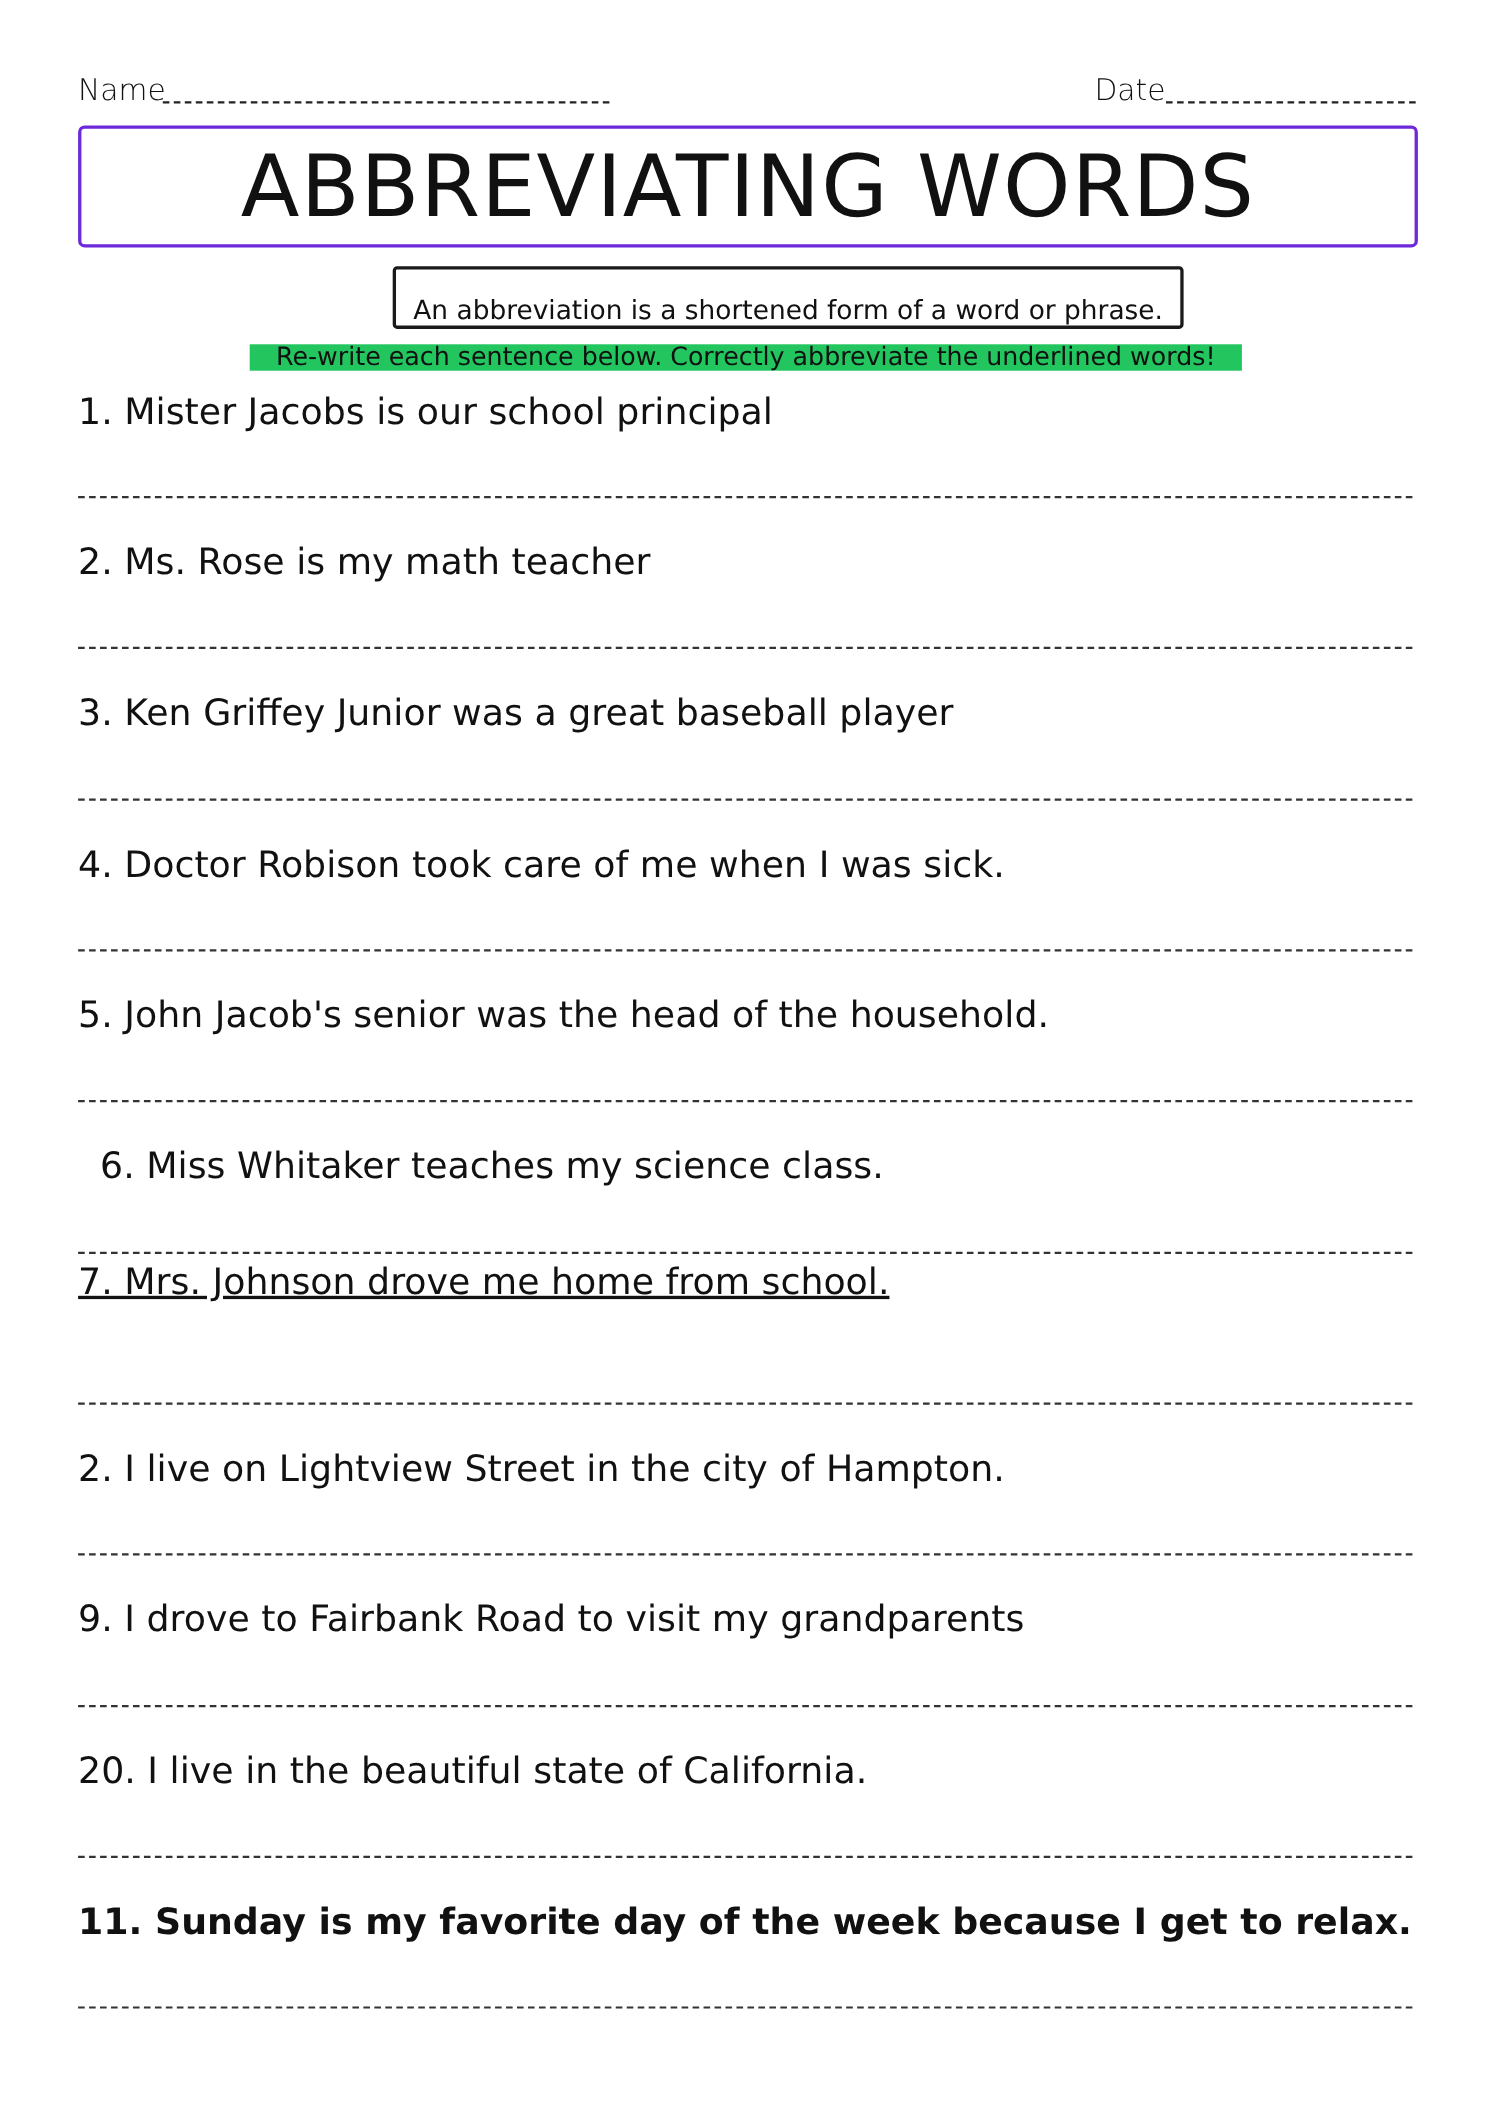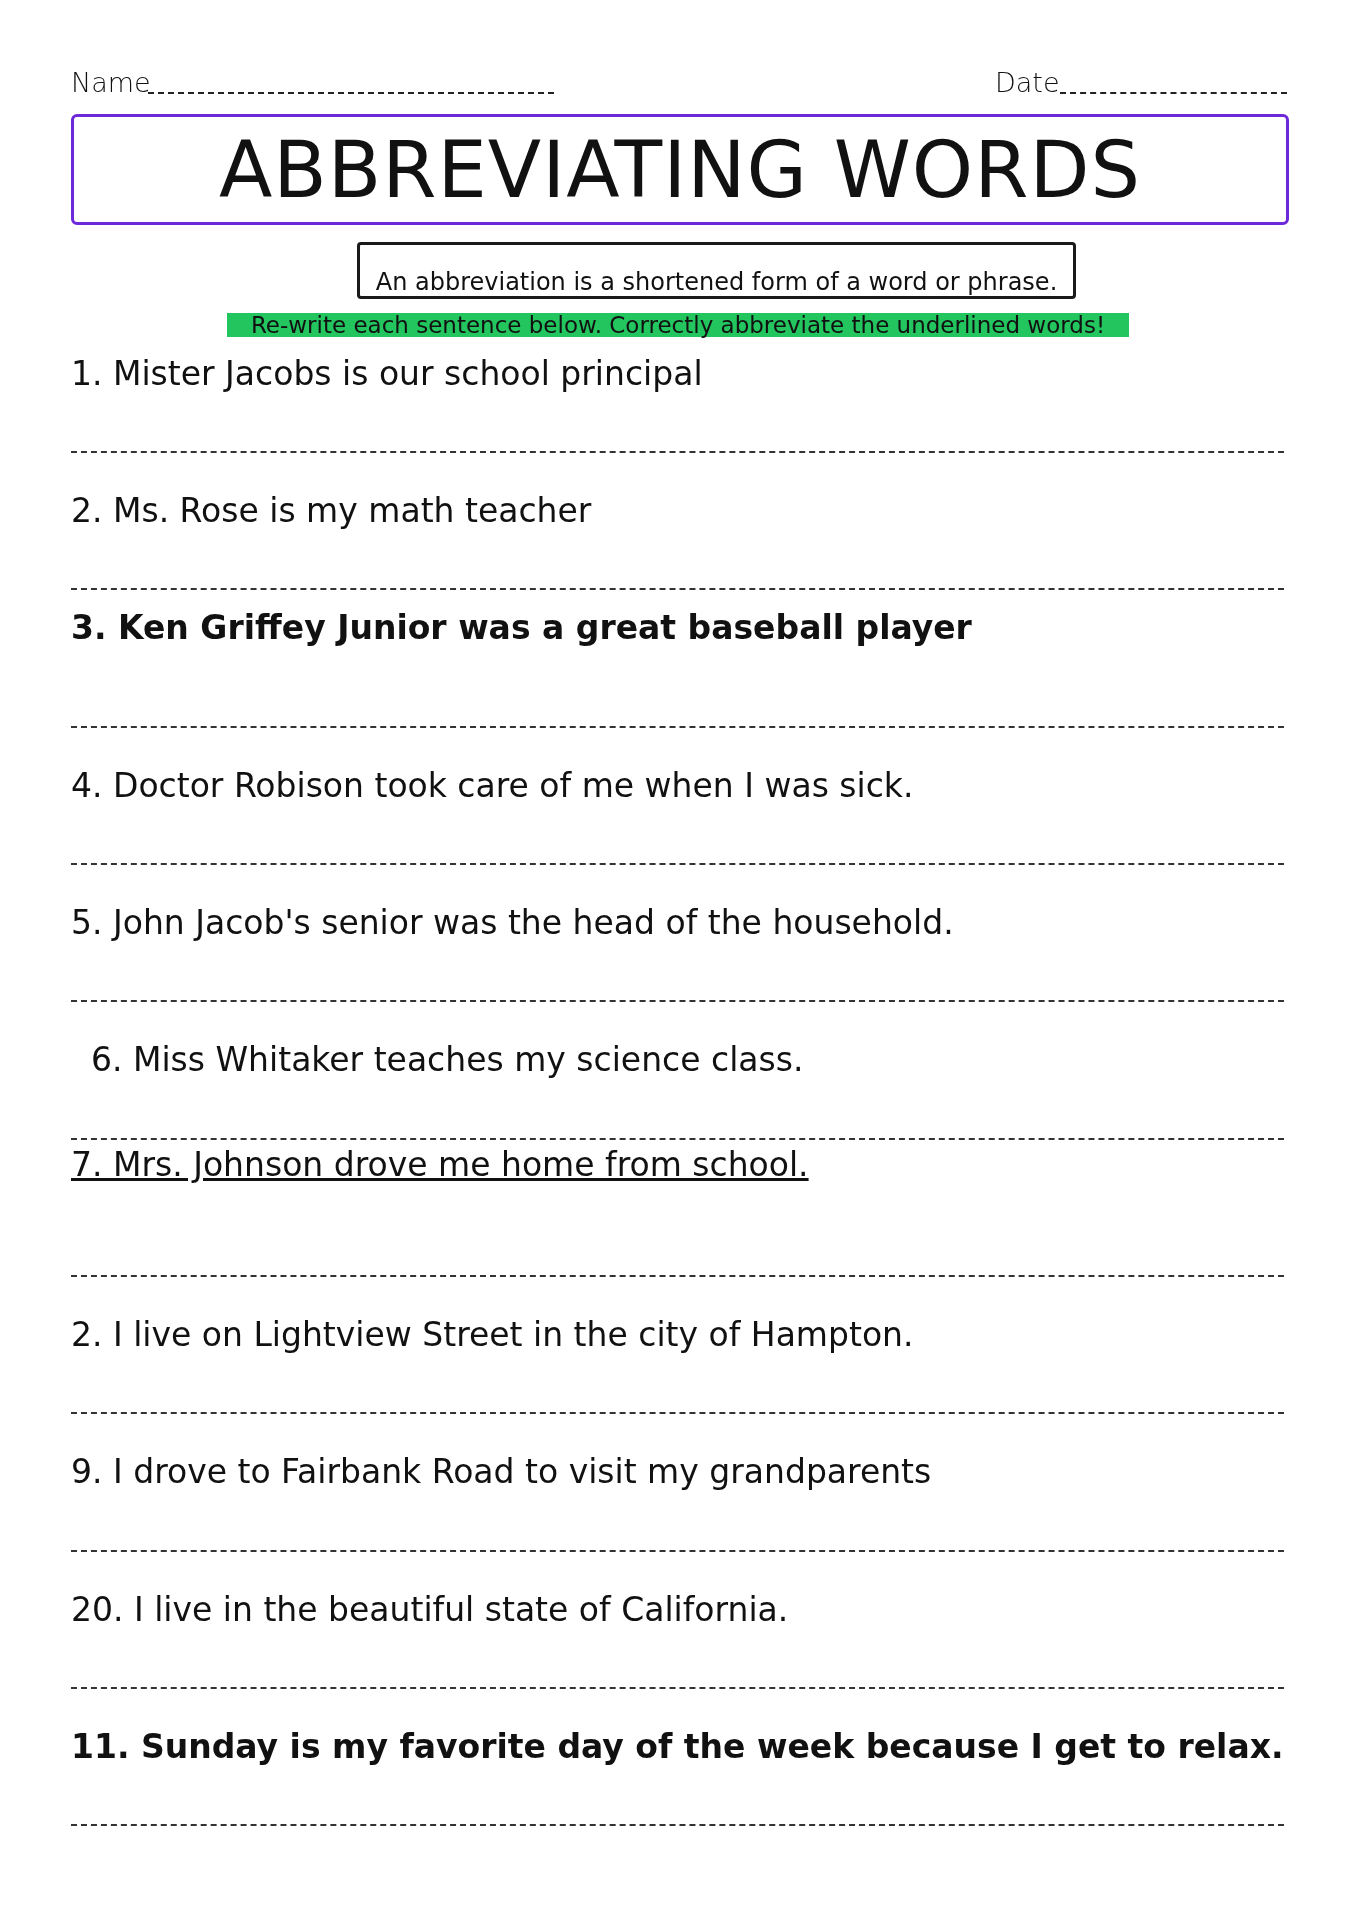--- a/index.html
+++ b/index.html
@@ -50,21 +50,21 @@
 <div class="abs instr">
   <span class="instr-text">Re-write each sentence below. Correctly abbreviate the underlined words!</span>
 </div>
 
 <div class="abs q" style="top:354px;">1. Mister Jacobs is our school principal</div>
 <div class="abs ans" style="top:451px;"></div>
 
 <div class="abs q" style="top:491px;">2. Ms. Rose is my math teacher</div>
 <div class="abs ans" style="top:588px;"></div>
 
-<div class="abs q" style="top:608px;font-weight:bold;">3. Ken Griffey Junior was a great baseball player</div>
+<div class="abs q" style="top:628px;">3. Ken Griffey Junior was a great baseball player</div>
 <div class="abs ans" style="top:726px;"></div>
 
 <div class="abs q" style="top:766px;">4. Doctor Robison took care of me when I was sick.</div>
 <div class="abs ans" style="top:863px;"></div>
 
 <div class="abs q" style="top:903px;">5. John Jacob's senior was the head of the household.</div>
 <div class="abs ans" style="top:1000px;"></div>
 
 <div class="abs q" style="top:1040px;margin-left:20px;">6. Miss Whitaker teaches my science class.</div>
 <div class="abs ans" style="top:1138px;"></div>

